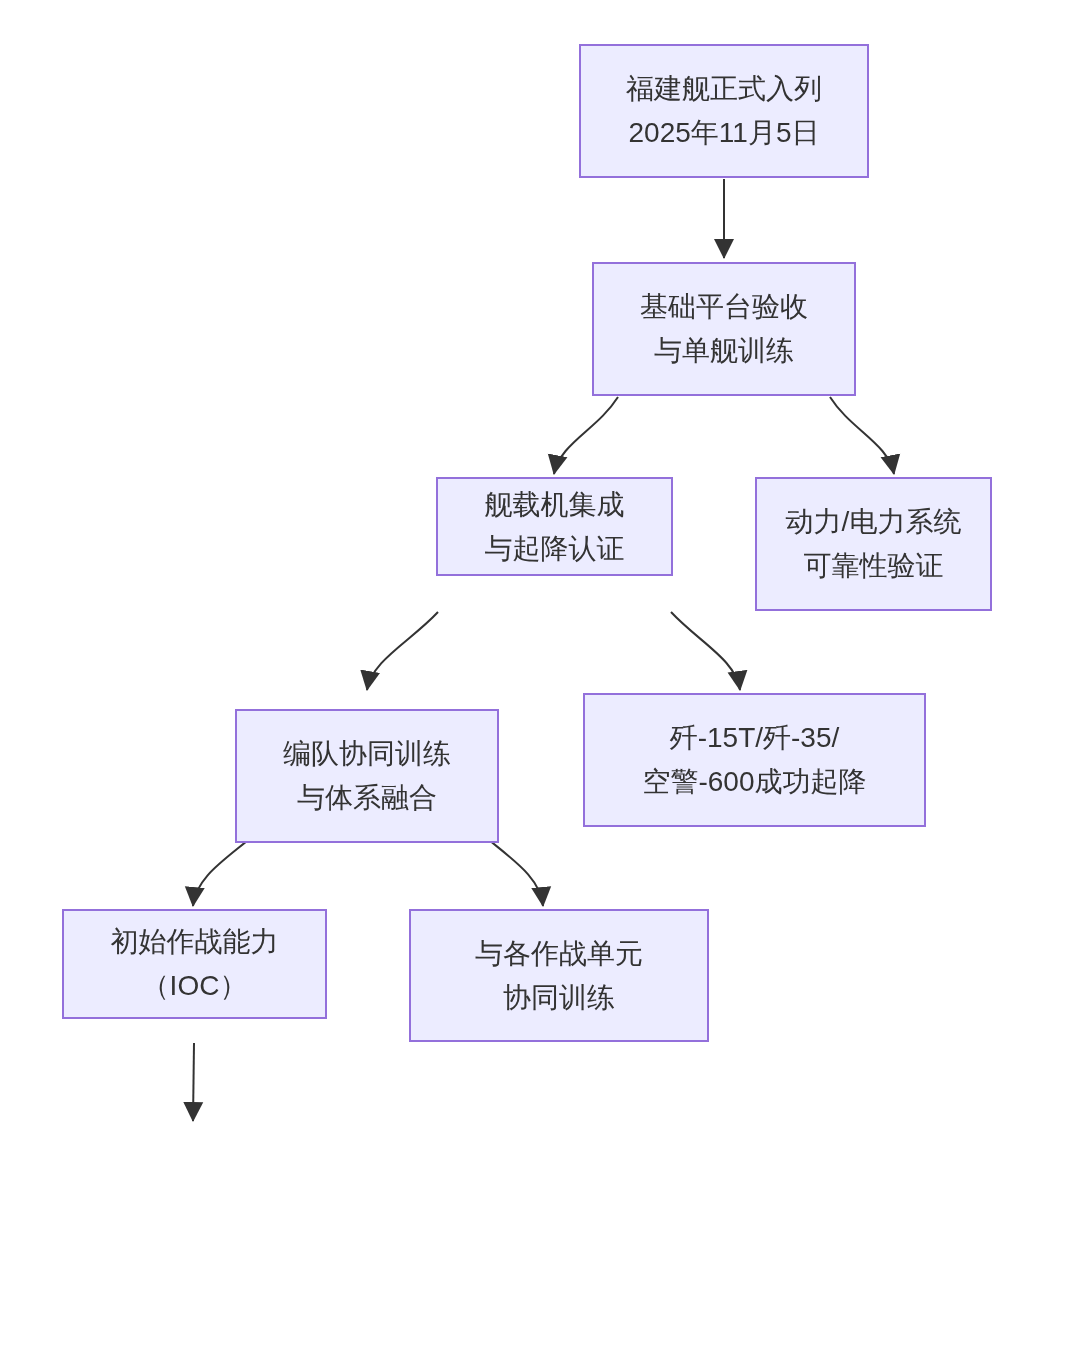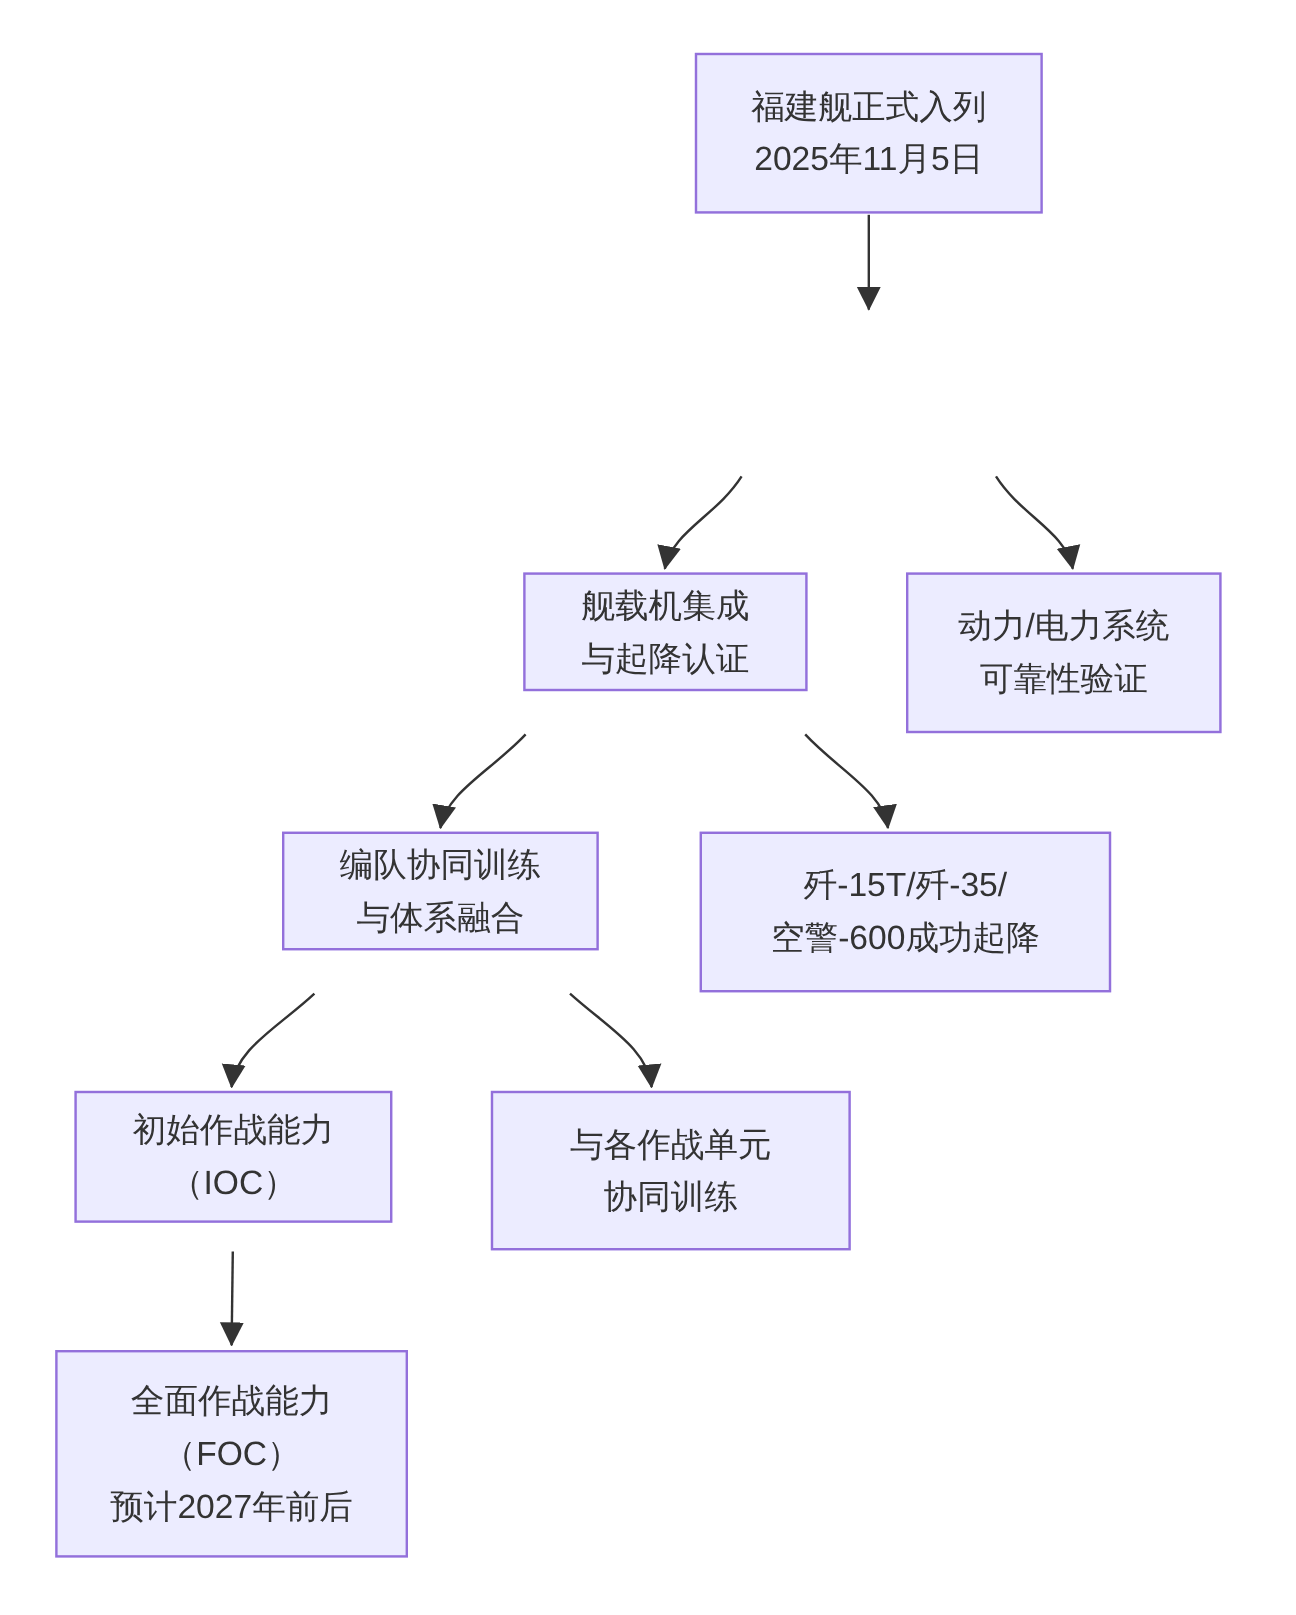--- a/index.html
+++ b/index.html
@@ -60,36 +60,35 @@
     <path class="edge" d="M438,612 C410,642 372,660 367,690" marker-end="url(#arrow)"></path>
     <path class="edge" d="M671,612 C699,642 736,660 740,690" marker-end="url(#arrow)"></path>
     <path class="edge" d="M262,828 C232,856 196,874 193,906" marker-end="url(#arrow)"></path>
     <path class="edge" d="M475,828 C506,856 540,874 543,906" marker-end="url(#arrow)"></path>
     <path class="edge" d="M194,1043 L193,1121" marker-end="url(#arrow)"></path>
   </svg>
 
   <div class="node" style="left:579px; top:44px;  width:290px; height:134px">福建舰正式入列
 2025年11月5日</div>
 
+  <div class="node" style="left:592px; top:262px; width:264px; height:134px">基础平台验收
+与单舰训练</div>
 
   <div class="node" style="left:436px; top:477px; width:237px; height:99px">舰载机集成
 与起降认证</div>
 
-  <div class="node" style="left:755px; top:477px; width:263px; height:134px">动力/电力系统
+  <div class="node" style="left:755px; top:477px; width:237px; height:134px">动力/电力系统
 可靠性验证</div>
 
-  <div class="node" style="left:235px; top:693px; width:264px; height:99px">编队协同训练
+  <div class="node" style="left:235px; top:709px; width:264px; height:134px">编队协同训练
 与体系融合</div>
 
   <div class="node" style="left:583px; top:693px; width:343px; height:134px">歼-15T/歼-35/
 空警-600成功起降</div>
 
   <div class="node" style="left:62px;  top:909px; width:265px; height:110px">初始作战能力
 （IOC）</div>
 
   <div class="node" style="left:409px; top:909px; width:300px; height:133px">与各作战单元
 协同训练</div>
 
-  <div class="node" style="left:46px;  top:1125px; width:294px; height:173px">全面作战能力
-（FOC）
-预计2027年前后</div>
 
 </div>
 
 </body></html>

